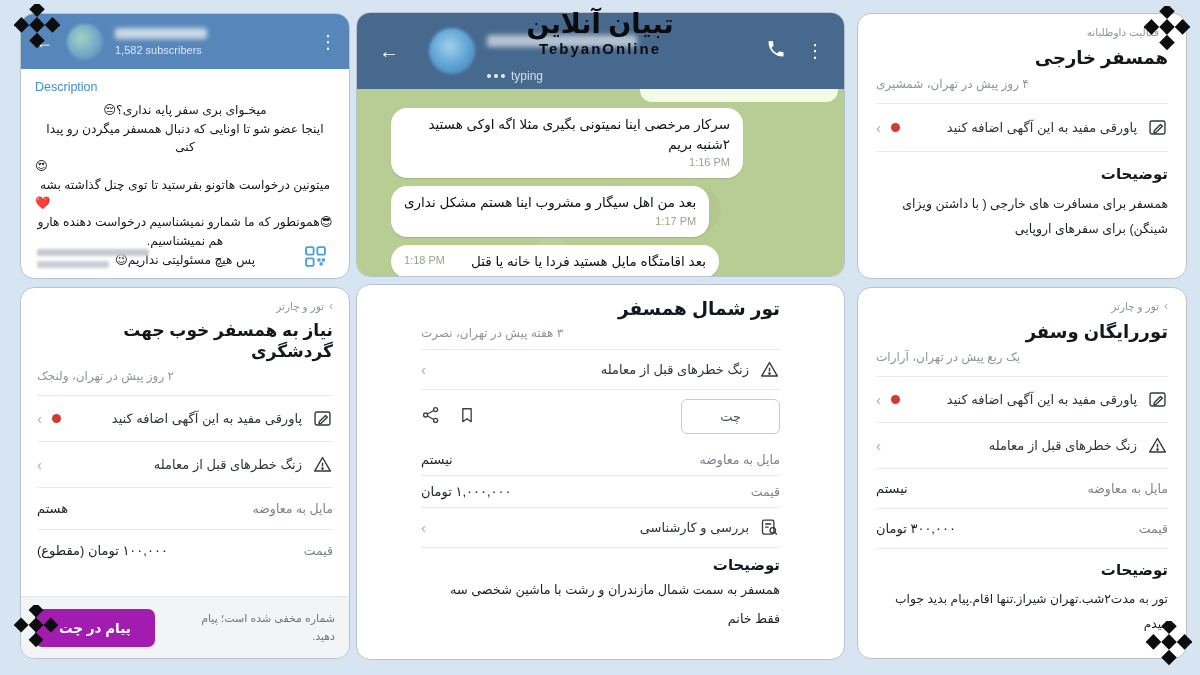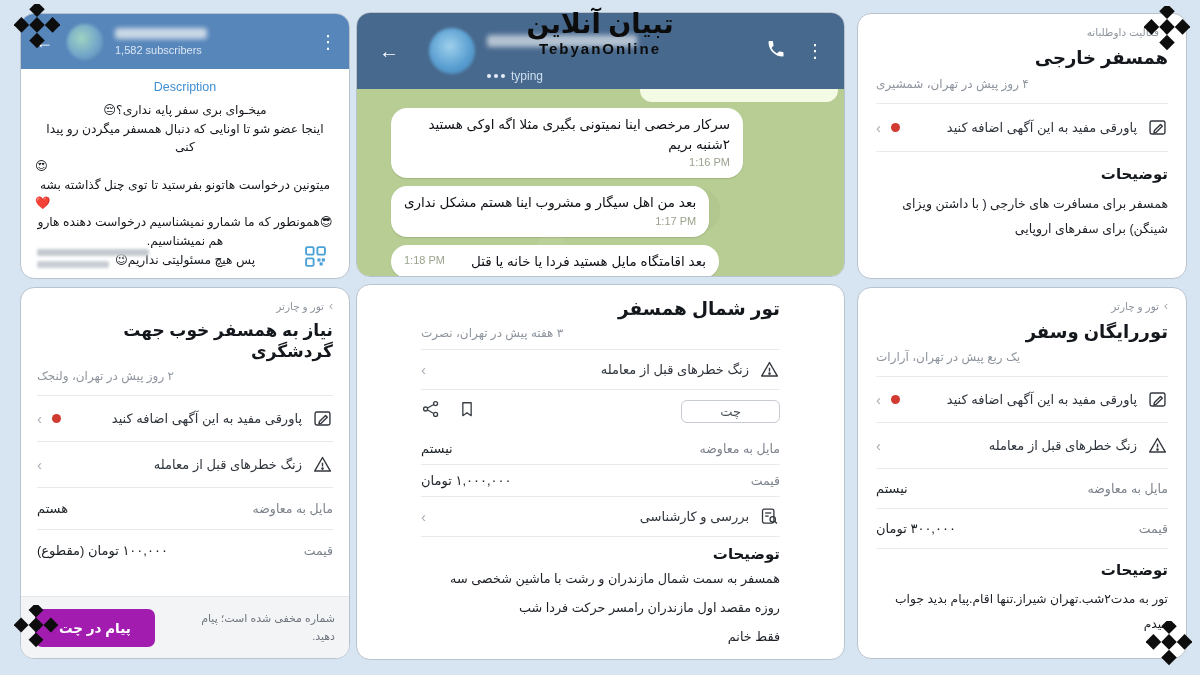--- a/index.html
+++ b/index.html
@@ -21,21 +21,21 @@
   .p1{left:20px;top:13px;width:330px;height:266px;}
   .tg1-header{position:absolute;top:0;left:0;right:0;height:55px;background:#5786ba;}
   .tg-back{position:absolute;left:14px;top:50%;transform:translateY(-50%);color:#fff;font-size:18px;cursor:default;}
   .tg1-avatar{position:absolute;left:46px;top:10px;width:36px;height:36px;border-radius:50%;
       background:radial-gradient(circle at 40% 40%,#9fd3c2,#6fa3c9 60%,#54789d);filter:blur(1.5px);}
   .blurbar{background:#dfe7ee;opacity:.85;border-radius:3px;filter:blur(2.5px);}
   .tg1-name{position:absolute;left:94px;top:14px;width:92px;height:11px;}
   .tg1-subs{position:absolute;left:94px;top:30px;color:#d9e6f4;font-size:11px;}
   .tg-menu{position:absolute;right:12px;top:50%;transform:translateY(-50%);color:#fff;font-size:18px;}
   .p1-body{margin-top:55px;padding:9px 14px 0;}
-  .desc-label{color:#3f8ed2;font-size:12.5px;margin:2px 0 7px 0;text-align:center;}
+  .desc-label{color:#3f8ed2;font-size:12.5px;margin:2px 0 7px 0;text-align:left;}
   .tg-desc{direction:rtl;text-align:center;font-size:12.3px;line-height:1.52;color:#15181c;}
   .tg-desc .emoji-line{text-align:left;}
   .p1-footer{position:absolute;bottom:10px;left:16px;right:22px;display:flex;justify-content:space-between;align-items:flex-end;}
   .linkblur1{width:112px;height:7px;background:#c3c9cf;border-radius:2px;filter:blur(1.5px);margin-bottom:5px;}
   .linkblur2{width:72px;height:7px;background:#c9ced4;border-radius:2px;filter:blur(1.5px);}
 
   
   .p2{left:356px;top:12px;width:489px;height:265px;}
   .tg2-header{position:absolute;top:0;left:0;right:0;height:76px;background:#48698e;}
   .tg2-back{left:22px;font-size:20px;}
@@ -97,21 +97,21 @@
 
   
   .p5{left:356px;top:284px;width:489px;height:376px;padding:13px 64px 6px;}
   .p5 .ad-title{font-size:18.5px;}
   .p5 .ad-posted{margin:6px 0 9px;}
   .p5 .adrow{padding:9px 0;}
   .p5 .kv{padding:8px 0;}
   .actions{display:flex;align-items:center;gap:16px;padding:9px 0 10px;}
   .actions .spacer{flex:1;}
   .btn-outline{background:#fff;border:1px solid #c6cad1;border-radius:6px;color:#4a5058;font-size:13px;
-               padding:3px 38px;font-family:inherit;}
+               padding:9px 38px;font-family:inherit;}
   .btn-contact{background:#a62f2a;color:#fff;border:none;border-radius:6px;font-size:13px;font-weight:700;
                padding:10px 16px;font-family:inherit;}
   .p5 .sec-h{margin:8px 0 2px;}
   .p5 .sec-t{line-height:2.25;font-size:12.8px;}
 
   
   .p6{left:857px;top:287px;width:330px;height:372px;padding:12px 18px 0;}
   .p6 .ad-title{font-size:18px;margin:9px 0 7px;}
   .p6 .adrow{padding:12px 0;}
   .p6 .kv{padding:12px 0;}
@@ -378,21 +378,20 @@
             <line x1="17.9" y1="17.4" x2="20.5" y2="20"></line>
           </svg>
       </span>
       <span class="label">بررسی و کارشناسی</span>
       <span class="chev">‹</span>
     </div>
     <div class="divider"></div>
     <div class="sec-h">توضیحات</div>
     <div class="sec-t">
       <div>همسفر به سمت شمال مازندران و رشت با ماشین شخصی سه</div>
-      <div>روزه مقصد اول مازندران رامسر حرکت فردا شب</div>
       <div>فقط خانم</div>
 
     </div>
   </div>
 
   <div class="panel p6">
     <div class="crumb">
       <span class="chev">‹</span>
       <span>تور و چارتر</span>
     </div>

